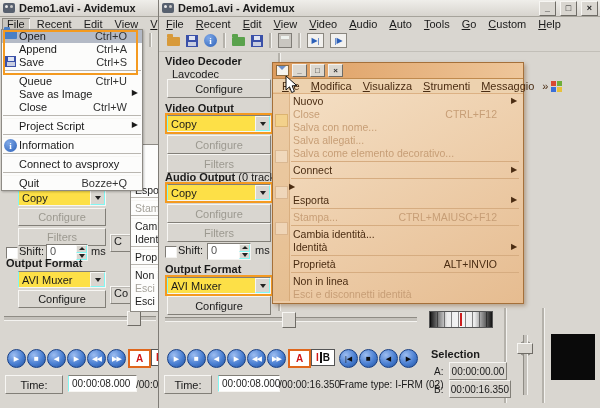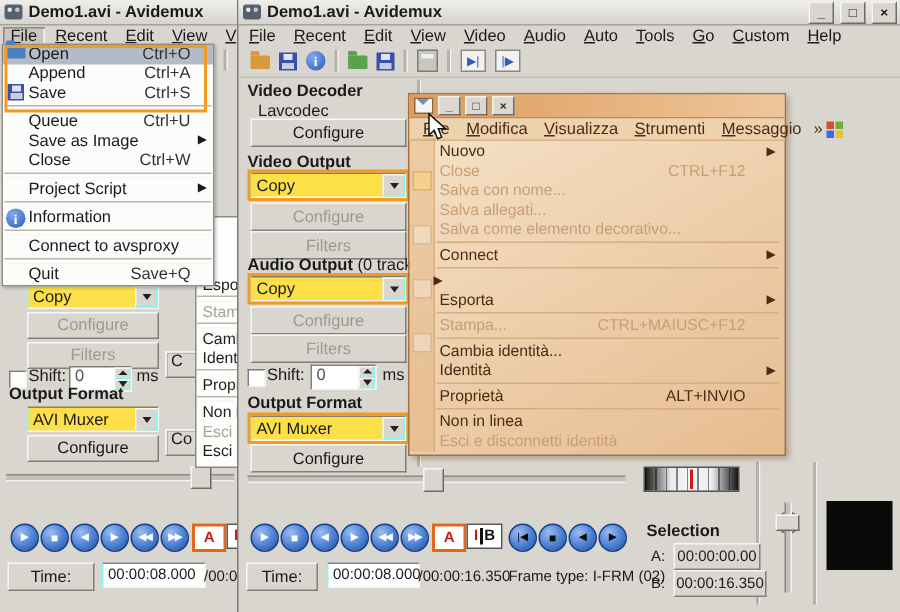--- a/index.html
+++ b/index.html
@@ -272,21 +272,21 @@
     <div class="mi">
       <span class="ic"></span>
         <span class="lbl">Connect to avsproxy</span>
     </div>
     <div class="msep">
         <i></i>
       </div>
     <div class="mi">
       <span class="ic"></span>
         <span class="lbl">Quit</span>
-        <span class="sc">Save+Q</span>
+        <span class="sc">Bozze+Q</span>
     </div>
     <div class="abs" style="left:1px;top:0;width:131px;height:41px;border:2px solid #f49a20;"></div>
   </div>
 
   <section class="abs" id="rw" style="left:158px;top:0;width:442px;height:408px;background:#d9d6d0;border-left:1px solid #7f7c76;z-index:3;">
     <div class="titlebar">
       <span class="icn filmic"></span>
       <span style="flex:1;">Demo1.avi - Avidemux</span>
       <span class="wbtn">_</span>
       <span class="wbtn">□</span>

